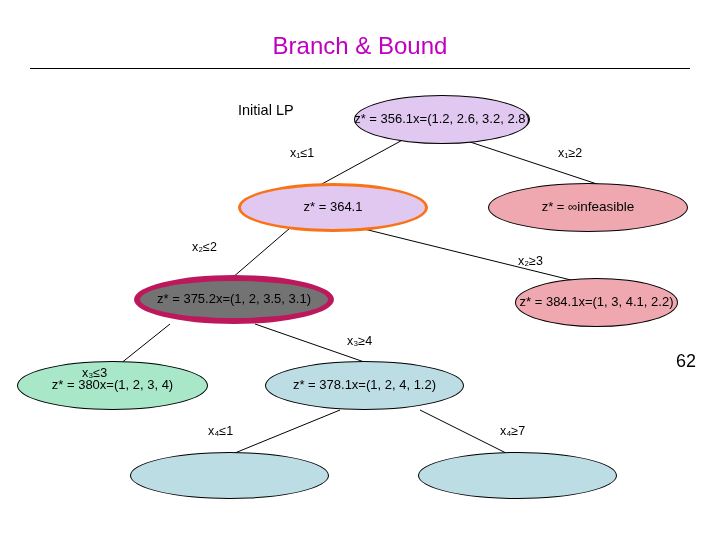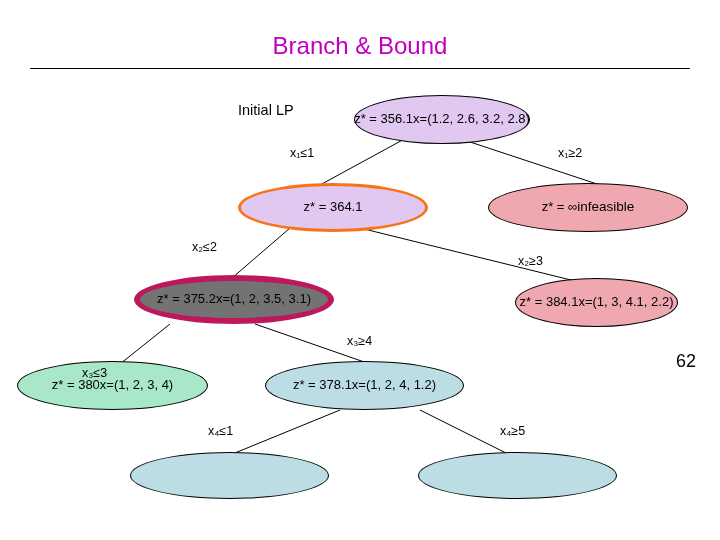--- a/index.html
+++ b/index.html
@@ -155,17 +155,17 @@
   <div class="node" style="left:418px; top:452px; width:199px; height:47px; background:#bcdde4; border:1px solid #000;">
   </div>
 
   <div class="lbl" style="left:290px; top:146px;">x₁≤1</div>
   <div class="lbl" style="left:558px; top:146px;">x₁≥2</div>
   <div class="lbl" style="left:192px; top:240px;">x₂≤2</div>
   <div class="lbl" style="left:518px; top:254px;">x₂≥3</div>
   <div class="lbl" style="left:82px; top:334px;margin-top:32px;">x₃≤3</div>
   <div class="lbl" style="left:347px; top:334px;">x₃≥4</div>
   <div class="lbl" style="left:208px; top:424px;">x₄≤1</div>
-  <div class="lbl" style="left:500px; top:424px;">x₄≥5</div>
+  <div class="lbl" style="left:500px; top:424px;">x₄≥7</div>
 
   <div id="page-num">62</div>
 
 </div>
 
 </body></html>

